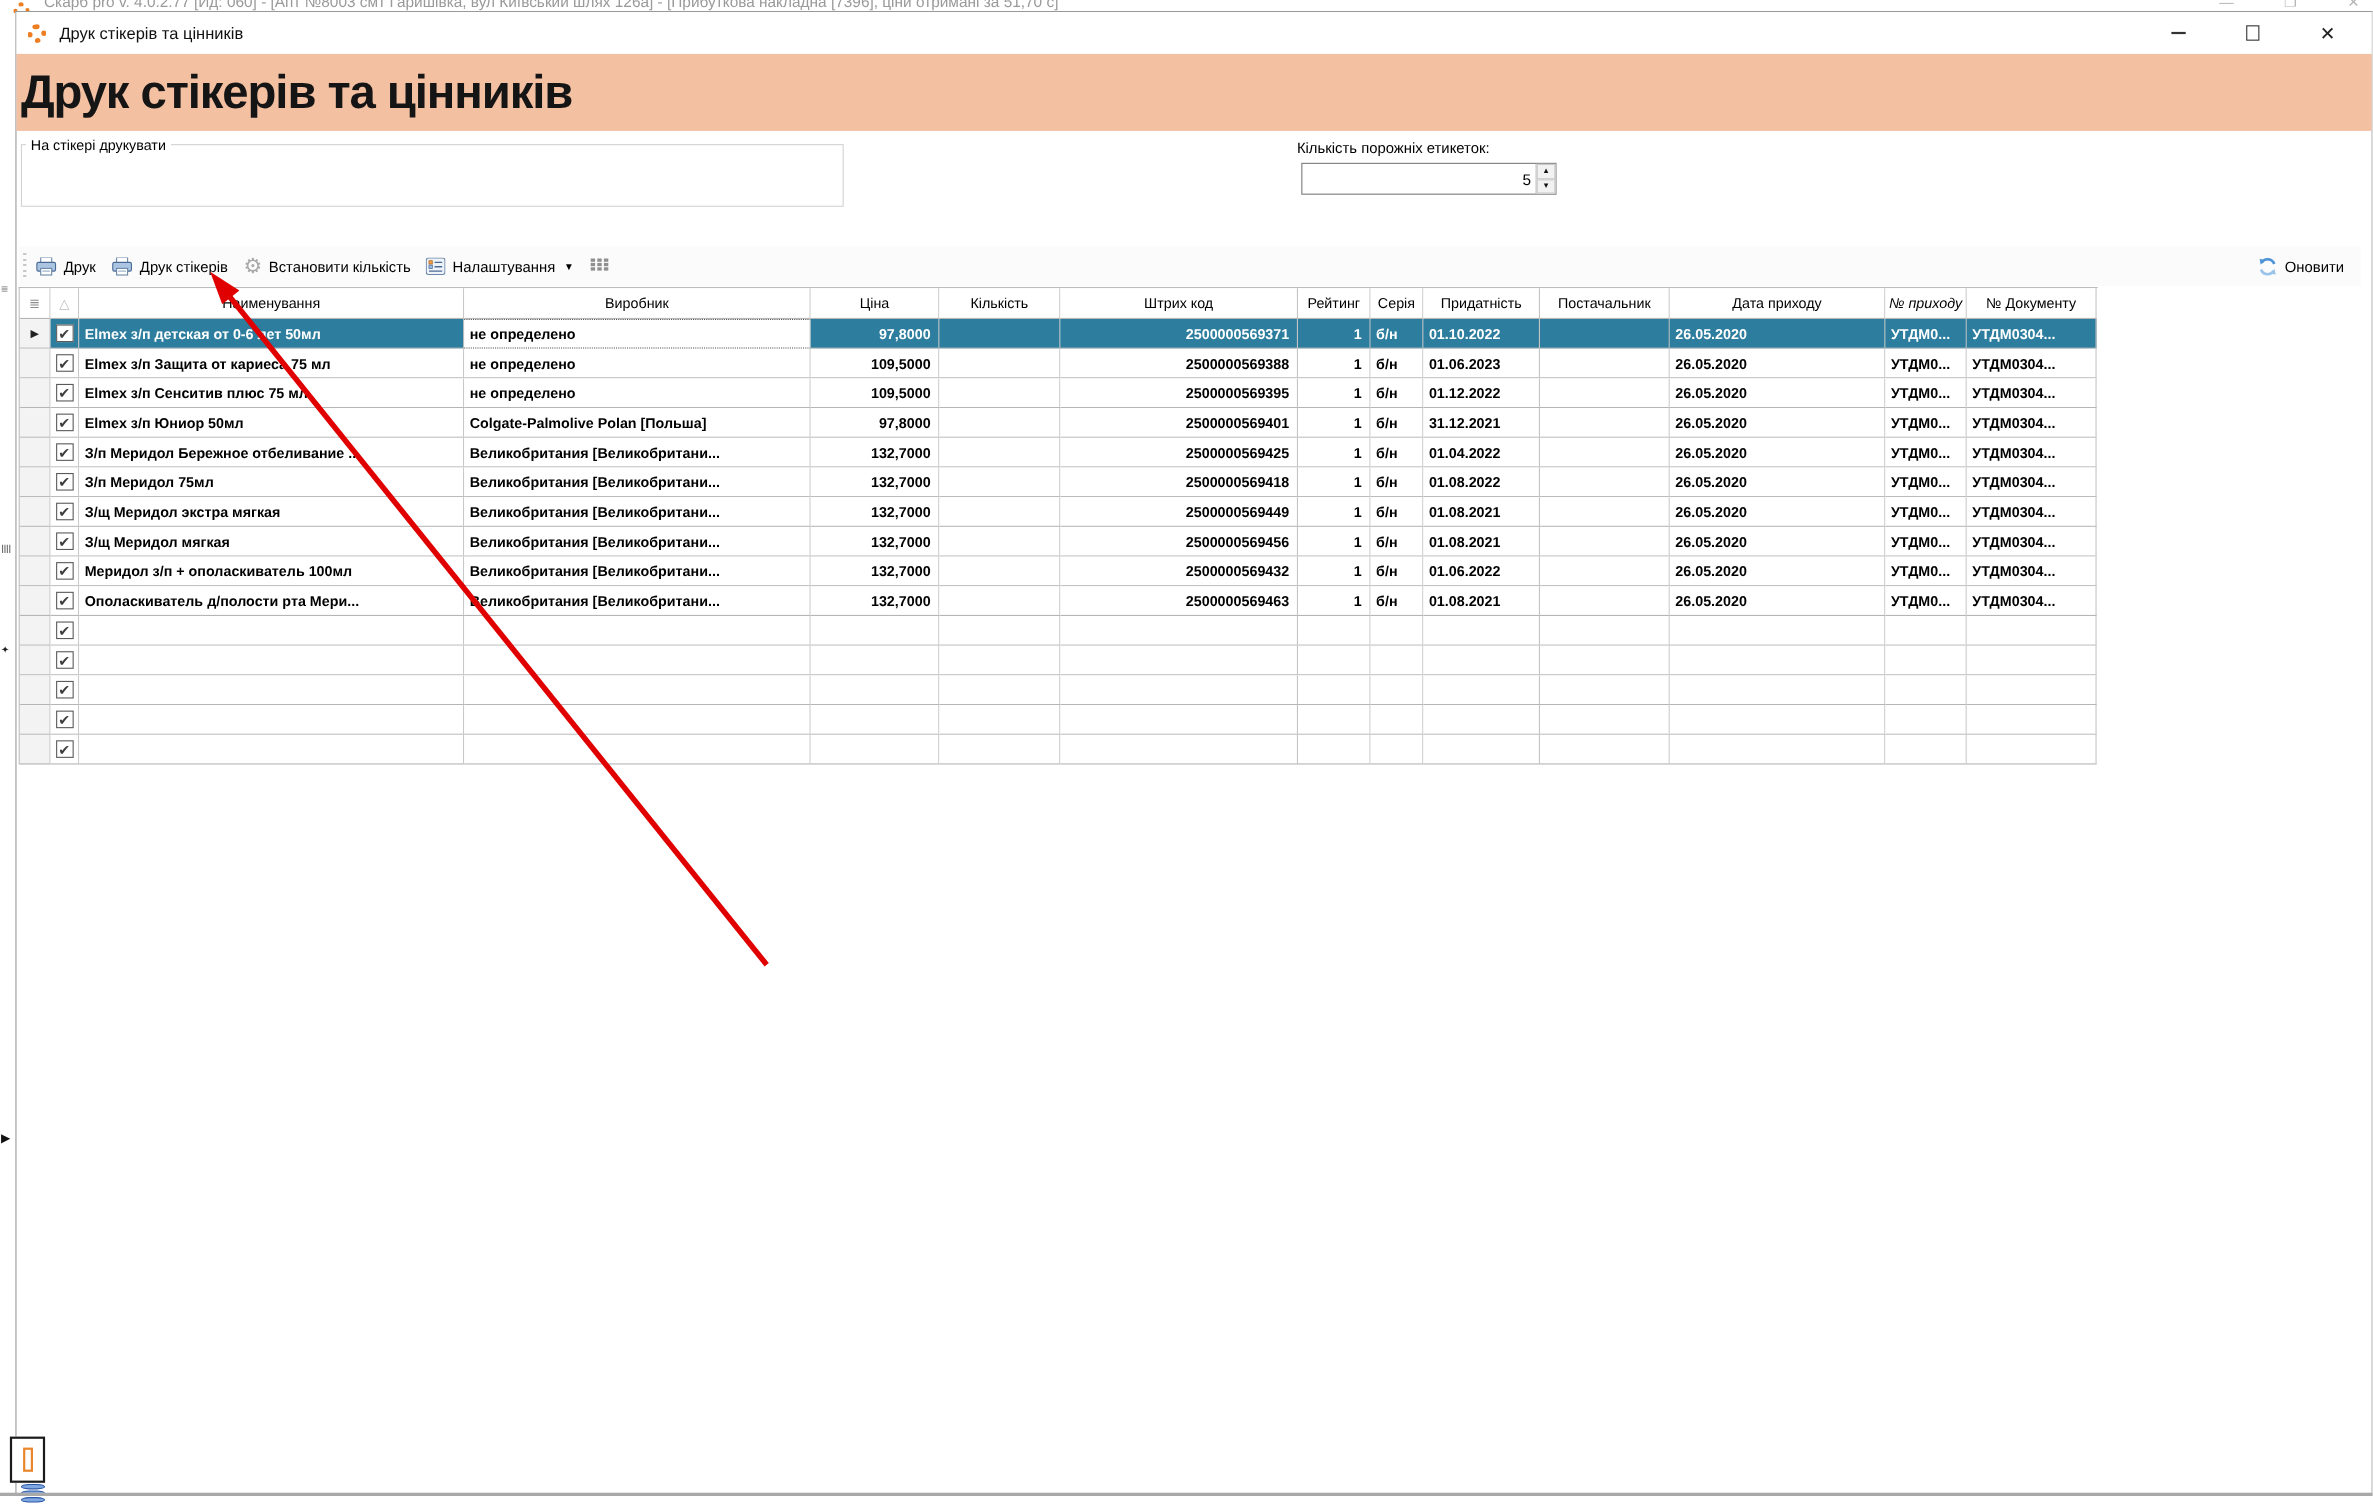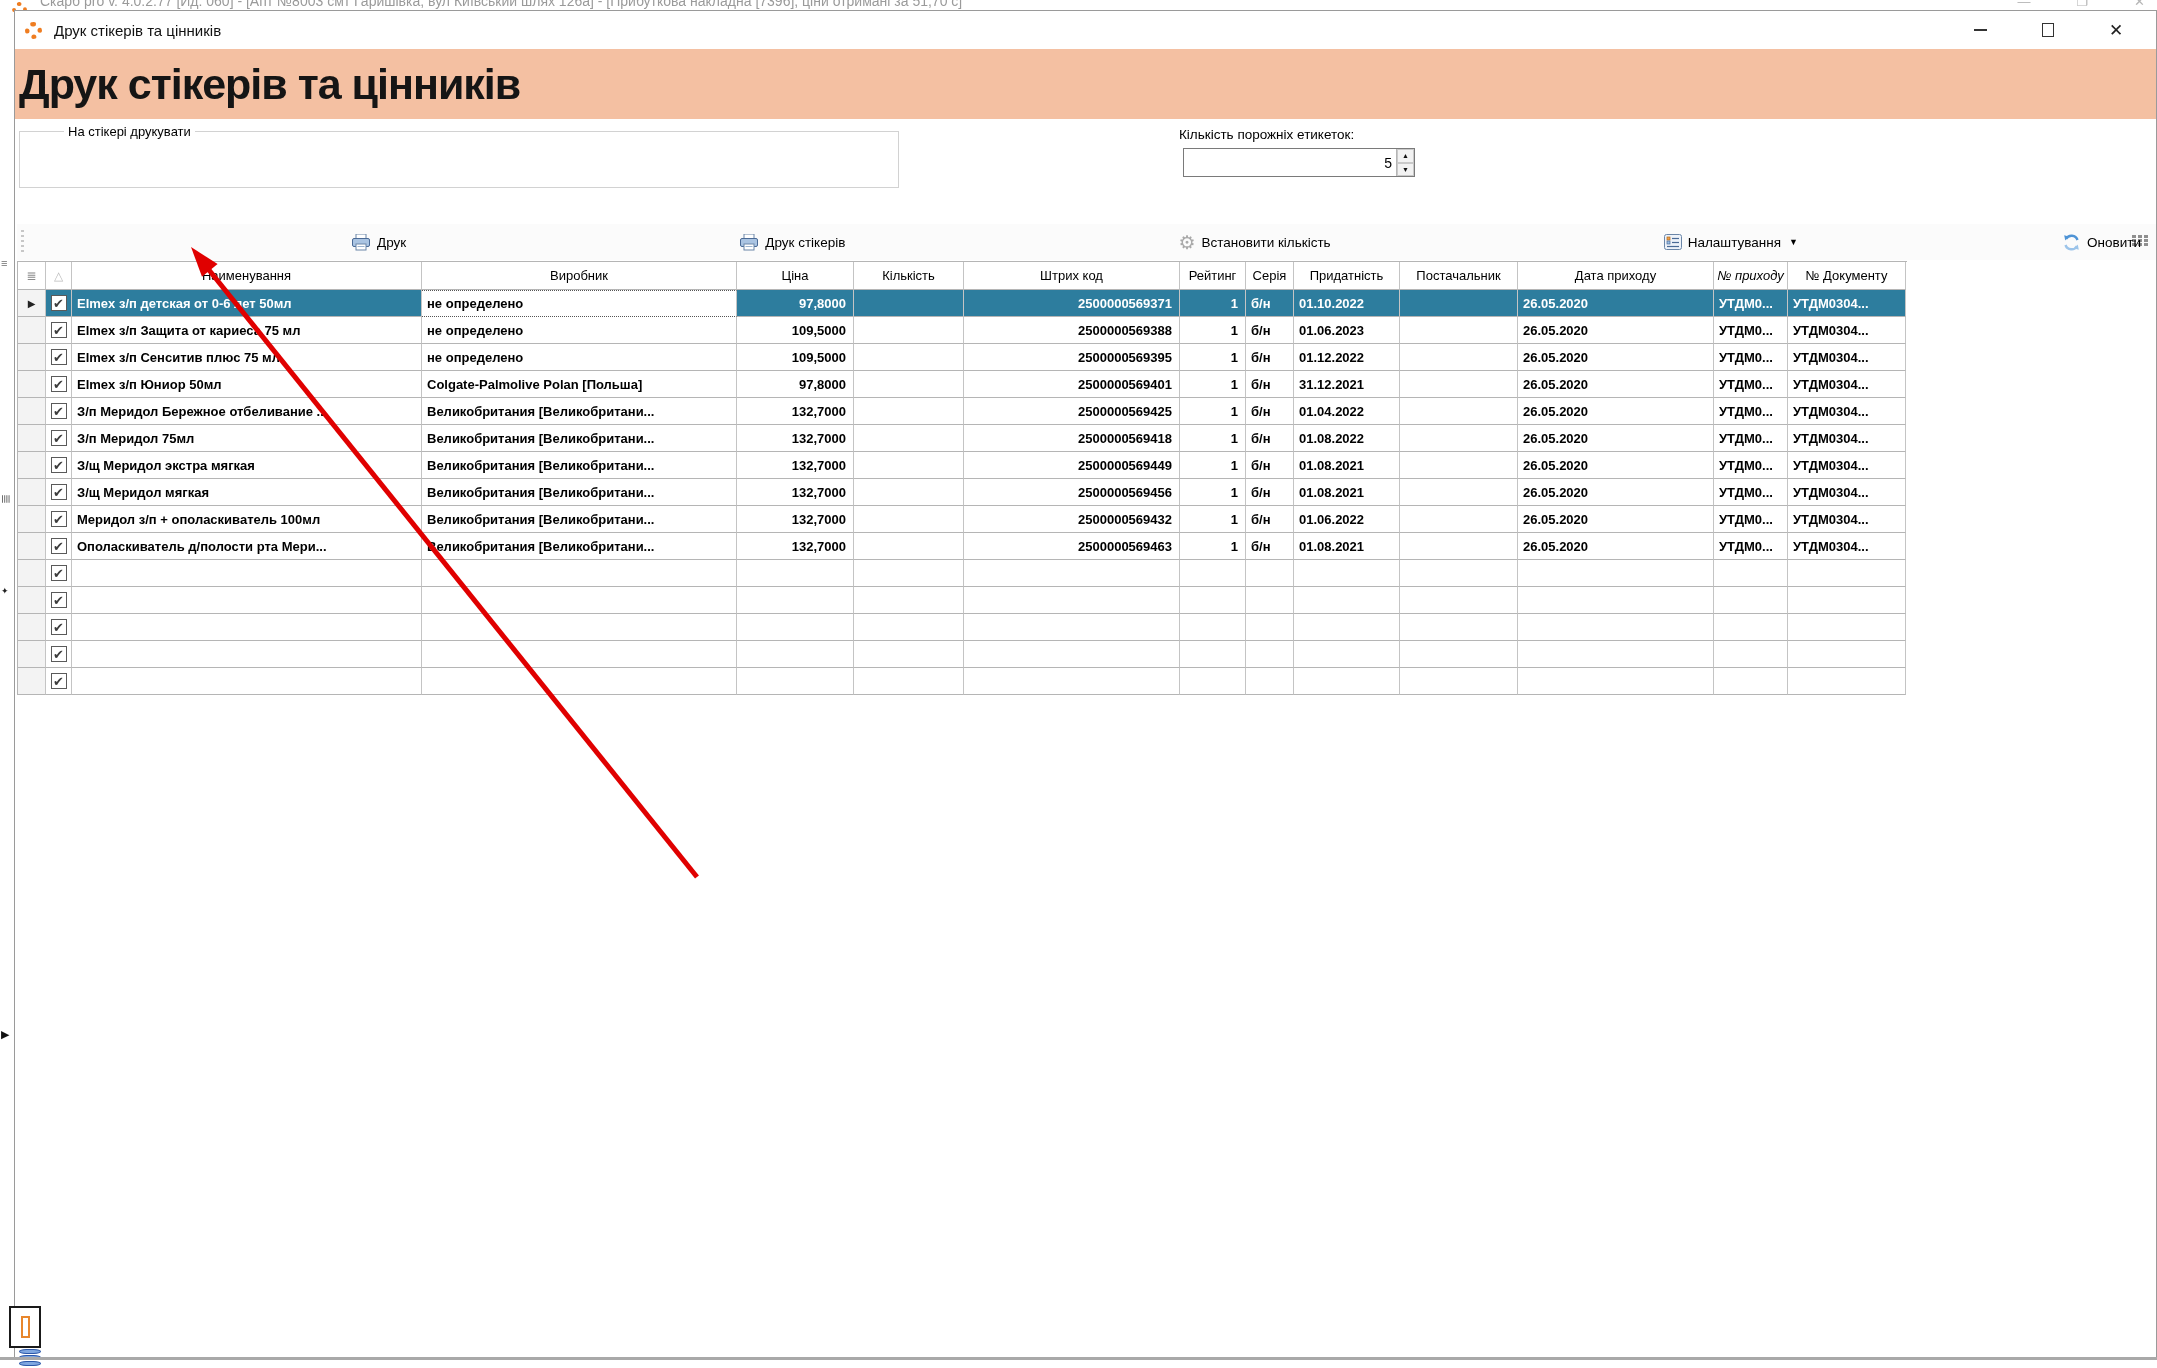--- a/index.html
+++ b/index.html
@@ -19,42 +19,42 @@
   .win-controls{position:absolute;right:6px;top:0;height:38px;display:flex;align-items:center;}
   .wc{width:68px;height:34px;display:flex;align-items:center;justify-content:center;color:#222;cursor:default;}
   .wc .min-glyph{display:inline-block;width:13px;height:2px;background:#333;}
   .wc .max-glyph{display:inline-block;width:12px;height:14px;border:1.5px solid #333;}
   .wc.close-btn{font-size:17px;}
   .band{position:absolute;left:0;top:38px;right:0;height:70px;display:flex;align-items:center;}
   .band-title{font-size:43px;font-weight:700;color:#151515;margin-left:4px;letter-spacing:-1px;}
   
   fieldset{position:absolute;border:1px solid #d2d2d2;margin:0;padding:0;background:#fff;}
   legend{font-size:13px;padding:0 4px;margin-left:4px;color:#000;}
-  .fs-sticker{left:4px;top:113px;width:880px;height:64px;padding-left:40px;}
+  .fs-sticker{left:4px;top:113px;width:748px;height:64px;}
   .fs-price{left:804px;top:113px;width:356px;height:64px;}
   .radio-row{display:flex;align-items:center;height:34px;}
   .radio{display:flex;align-items:center;gap:6px;font-size:13.5px;font-weight:700;cursor:default;}
   .rdot{width:15px;height:15px;border:1px solid #6e6e6e;border-radius:50%;background:#fff;position:relative;flex:0 0 auto;}
   .radio.selected .rdot::after{content:"";position:absolute;left:3px;top:3px;width:7px;height:7px;border-radius:50%;background:#2b2b2b;}
   .fs-sticker .radio{margin-left:10px;}
   .fs-sticker .radio:nth-child(2){margin-left:108px;}
   .fs-sticker .radio:nth-child(3){margin-left:70px;}
   .fs-price .radio{margin-left:10px;}
   .fs-price .radio:nth-child(2){margin-left:70px;}
   .lbl-empty{position:absolute;left:1164px;top:116px;font-size:13.5px;}
   .spinbox{position:absolute;left:1168px;top:137px;width:232px;height:29px;border:1px solid #7a7a7a;background:#fff;display:flex;}
   .spin-value{flex:1;font-size:14px;display:flex;align-items:center;justify-content:flex-end;padding-right:4px;}
   .spin-btns{width:18px;border-left:1px solid #b5b5b5;display:flex;flex-direction:column;}
   .spin-btns div{flex:1;display:flex;align-items:center;justify-content:center;font-size:7px;color:#111;background:#f2f2f2;border:1px solid #c9c9c9;}
   
   .searchbar{position:absolute;left:2px;top:186px;right:0px;height:24px;border:1px solid #8f8f8f;background:#fff;display:flex;align-items:center;}
   .mag-box{width:21px;height:20px;border:1px solid #a9a9a9;margin-left:1px;display:flex;align-items:center;justify-content:center;background:#fdfdfd;}
   .search-ph{margin-left:6px;font-size:13.5px;color:#9a9a9a;}
   
-  .toolbar{position:absolute;left:2px;top:213px;right:0;height:36px;background:#fbfbfb;display:flex;align-items:center;justify-content:space-between;}
+  .toolbar{position:absolute;left:2px;top:213px;right:10px;height:36px;background:#fbfbfb;display:flex;align-items:center;}
   .grip{width:5px;height:24px;margin-left:3px;background-image:repeating-linear-gradient(#c7c7c7 0 2px,transparent 2px 5px);background-size:3px 100%;background-repeat:no-repeat;background-position:center;}
   .tbtn{display:flex;align-items:center;gap:6px;padding:4px 7px;font-size:13.5px;color:#000;cursor:default;}
   .tbtn svg{display:block;}
   .dd-arrow{font-size:9px;margin-left:2px;}
   .tb-right{position:absolute;right:8px;top:0;height:36px;display:flex;align-items:center;}
   
   .grid{position:absolute;left:2px;top:250px;width:1890px;border-left:1px solid #b5b5b5;border-top:1px solid #b5b5b5;font-size:13px;}
   .trow{display:flex;height:27px;}
   .trow.head{height:28px;}
   .tc{border-right:1px solid #c4c4c4;border-bottom:1px solid #b5b5b5;display:flex;align-items:center;overflow:hidden;white-space:nowrap;background:#fff;}

